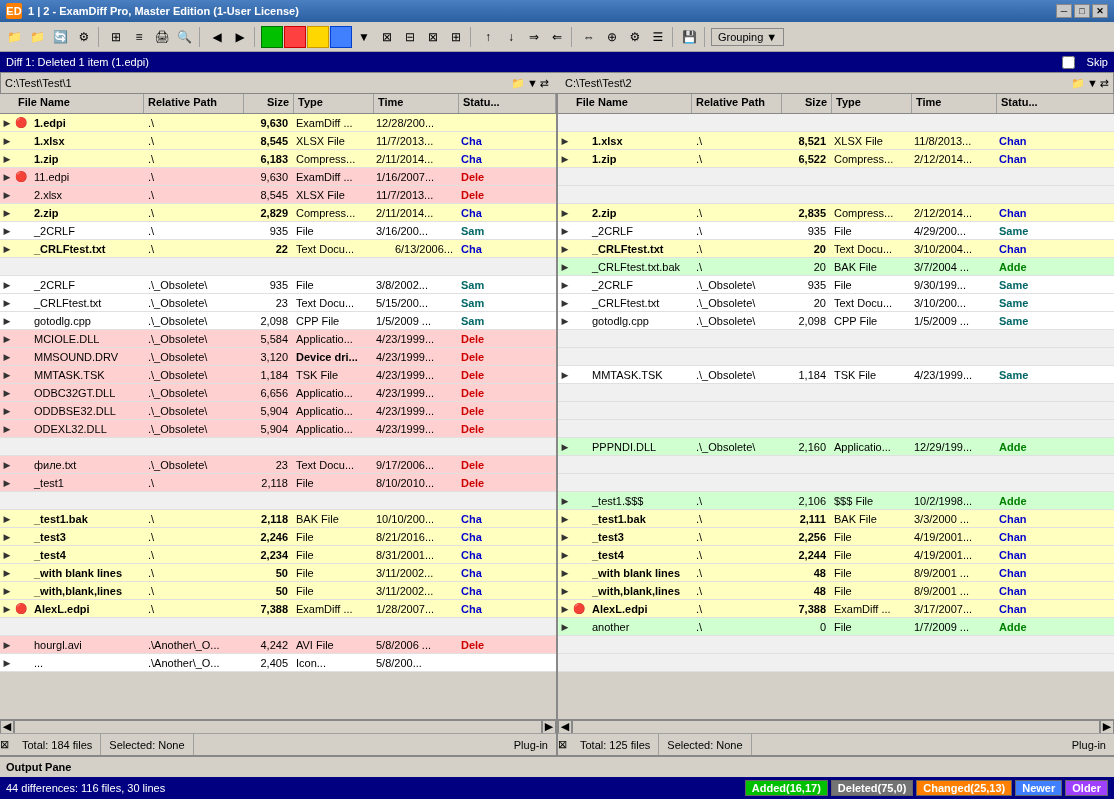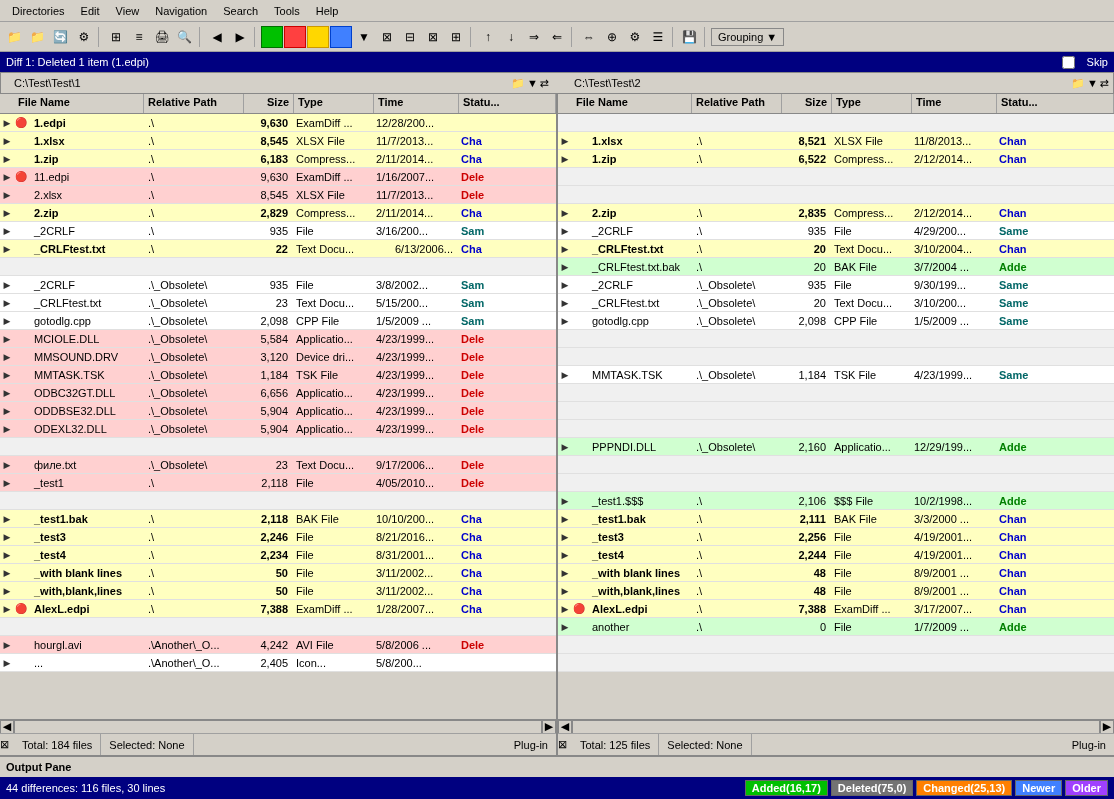--- a/index.html
+++ b/index.html
@@ -76,30 +76,32 @@
     
     .full-layout { display: flex; flex-direction: column; height: 799px; width: 1114px; }
     .panels-area { display: flex; flex: 1; overflow: hidden; }
     .panel-headers { display: flex; background: #d4d0c8; border-bottom: 1px solid #888; height: 20px; }
   </style>
 </head>
 <body>
 
 <div class="full-layout">
 
-
-  <div class="menu-bar">
-      <div class="menu-item">Directories</div>
-      <div class="menu-item">Edit</div>
-      <div class="menu-item">View</div>
-      <div class="menu-item">Navigation</div>
-      <div class="menu-item">Search</div>
-      <div class="menu-item">Tools</div>
-      <div class="menu-item">Help</div>
+  <div class="title-bar">
+    <div class="title-icon">
+      <span>ED</span>
     </div>
+    <span>1 | 2 - ExamDiff Pro, Master Edition (1-User License)</span>
+    <div class="title-bar-buttons">
+      <div class="title-btn">─</div>
+      <div class="title-btn">□</div>
+      <div class="title-btn">✕</div>
+    </div>
+  </div>
+
 
   <div class="toolbar">
 
     <div class="tb-btn">📁</div>
     <div class="tb-btn">📁</div>
     <div class="tb-btn">🔄</div>
     <div class="tb-btn">⚙</div>
     <div class="tb-sep"></div>
     <div class="tb-btn">⊞</div>
     <div class="tb-btn">≡</div>
@@ -136,21 +138,21 @@
 
   <div class="diff-bar">
     <span class="diff-bar-text">Diff 1: Deleted 1 item (1.edpi)</span>
     <div class="skip-area">
       <input type="checkbox" class="skip-checkbox" style="">
       <span style="color:white;">Skip</span>
     </div>
   </div>
 
   <div style="display:flex;height:22px;background:#d4d0c8;">
-    <div style="flex:1;display:flex;align-items:center;padding:0 13px;border:1px solid #888;border-right:none;background:#d4d0c8;">
+    <div style="flex:1;display:flex;align-items:center;padding:0 4px;border:1px solid #888;border-right:none;background:#d4d0c8;">
       <span>C:\Test\Test\1</span>
       <div style="margin-left:auto;display:flex;gap:2px;">
         <span style="cursor:pointer;">📁</span>
         <span style="cursor:pointer;">▼</span>
         <span style="cursor:pointer;">⇄</span>
       </div>
     </div>
     <div style="width:8px;background:#d4d0c8;border-top:1px solid #888;border-bottom:1px solid #888;"></div>
     <div style="flex:1;display:flex;align-items:center;padding:0 4px;border:1px solid #888;border-left:none;background:#d4d0c8;">
       <span>C:\Test\Test\2</span>
@@ -306,21 +308,21 @@
             <div class="cell" style="width: 80px; flex-shrink: 0;">Applicatio...</div>
             <div class="cell" style="width: 85px; flex-shrink: 0;">4/23/1999...</div>
             <div class="cell" style="flex: 1 1 0%; color: rgb(204, 0, 0); font-weight: bold;">Dele</div>
           </div>
           <div class="file-row" style="background: rgb(255, 208, 208);">
             <div style="width: 14px; flex-shrink: 0; display: flex; align-items: center; justify-content: center; font-size: 9px; color: rgb(51, 51, 51);">▶</div>
             <div style="width: 16px; flex-shrink: 0; display: flex; align-items: center; justify-content: center; font-size: 10px;"></div>
             <div class="cell" style="width: 114px; flex-shrink: 0; font-weight: normal;">MMSOUND.DRV</div>
             <div class="cell" style="width: 98px; flex-shrink: 0;">.\_Obsolete\</div>
             <div class="cell" style="width: 50px; flex-shrink: 0; text-align: right; font-weight: normal;">3,120</div>
-            <div class="cell" style="width: 80px; flex-shrink: 0;">Device dri...</div>
+            <div class="cell" style="width: 80px; flex-shrink: 0; font-weight: bold;">Device dri...</div>
             <div class="cell" style="width: 85px; flex-shrink: 0;">4/23/1999...</div>
             <div class="cell" style="flex: 1 1 0%; color: rgb(204, 0, 0); font-weight: bold;">Dele</div>
           </div>
           <div class="file-row" style="background: rgb(255, 208, 208);">
             <div style="width: 14px; flex-shrink: 0; display: flex; align-items: center; justify-content: center; font-size: 9px; color: rgb(51, 51, 51);">▶</div>
             <div style="width: 16px; flex-shrink: 0; display: flex; align-items: center; justify-content: center; font-size: 10px;"></div>
             <div class="cell" style="width: 114px; flex-shrink: 0; font-weight: normal;">MMTASK.TSK</div>
             <div class="cell" style="width: 98px; flex-shrink: 0;">.\_Obsolete\</div>
             <div class="cell" style="width: 50px; flex-shrink: 0; text-align: right; font-weight: normal;">1,184</div>
             <div class="cell" style="width: 80px; flex-shrink: 0;">TSK File</div>
@@ -377,21 +379,21 @@
             <div class="cell" style="width: 85px; flex-shrink: 0;">9/17/2006...</div>
             <div class="cell" style="flex: 1 1 0%; color: rgb(204, 0, 0); font-weight: bold;">Dele</div>
           </div>
           <div class="file-row" style="background: rgb(255, 208, 208);">
             <div style="width: 14px; flex-shrink: 0; display: flex; align-items: center; justify-content: center; font-size: 9px; color: rgb(51, 51, 51);">▶</div>
             <div style="width: 16px; flex-shrink: 0; display: flex; align-items: center; justify-content: center; font-size: 10px;"></div>
             <div class="cell" style="width: 114px; flex-shrink: 0; font-weight: normal;">_test1</div>
             <div class="cell" style="width: 98px; flex-shrink: 0;">.\</div>
             <div class="cell" style="width: 50px; flex-shrink: 0; text-align: right; font-weight: normal;">2,118</div>
             <div class="cell" style="width: 80px; flex-shrink: 0;">File</div>
-            <div class="cell" style="width: 85px; flex-shrink: 0;">4/05/2010...</div>
+            <div class="cell" style="width: 85px; flex-shrink: 0;">8/10/2010...</div>
             <div class="cell" style="flex: 1 1 0%; color: rgb(204, 0, 0); font-weight: bold;">Dele</div>
           </div>
           <div class="file-row" style="background: rgb(240, 240, 240);">
             <div style="width: 14px; flex-shrink: 0; display: flex; align-items: center; justify-content: center; font-size: 9px; color: rgb(51, 51, 51);"></div>
             <div style="width: 16px; flex-shrink: 0; display: flex; align-items: center; justify-content: center; font-size: 10px;"></div>
             <div class="cell" style="width: 114px; flex-shrink: 0; font-weight: normal;"></div>
             <div class="cell" style="width: 98px; flex-shrink: 0;"></div>
             <div class="cell" style="width: 50px; flex-shrink: 0; text-align: right; font-weight: normal;"></div>
             <div class="cell" style="width: 80px; flex-shrink: 0;"></div>
             <div class="cell" style="width: 85px; flex-shrink: 0;"></div>

